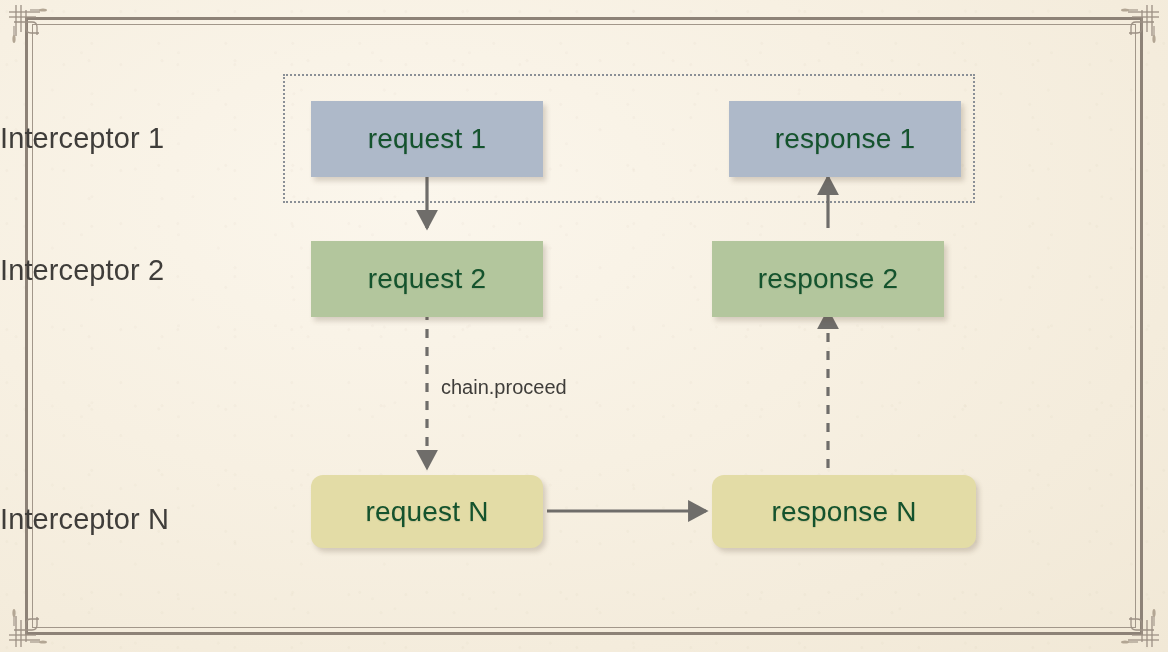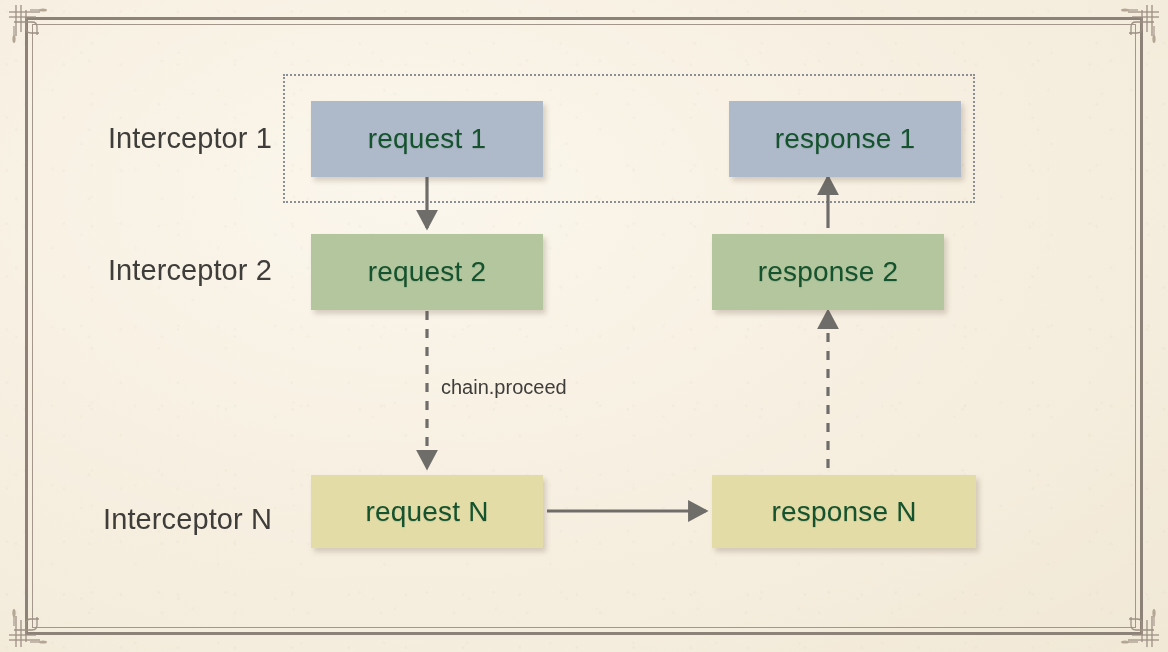--- a/index.html
+++ b/index.html
@@ -46,34 +46,33 @@
   
   .canvas{position:absolute;inset:0;}
   svg.wires{position:absolute;left:0;top:0;width:1168px;height:652px;overflow:visible;}
 
   .row-label{
     position:absolute;
     color:#3f3d3a;
     font-size:29px;
     letter-spacing:.1px;
     white-space:nowrap;
-    text-align:right;
   }
   .node{
     position:absolute;
     display:flex;align-items:center;justify-content:center;
     color:#14532d;
     font-size:28px;
     letter-spacing:.2px;
     box-shadow:3px 4px 5px rgba(90,75,55,.22);
     text-shadow:0 1px 1px rgba(60,60,60,.14);
   }
   .n-blue{background:#aeb9c9;}
-  .n-green{background:#b3c69d;}
-  .n-khaki{background:#e3dca6;}
+  .n-green{background:#b3c69d;margin-top:7px;}
+  .n-khaki{background:#e3dca6;border-radius:12px;}
 
   .edge-label{
     position:absolute;
     color:#3f3d3a;
     font-size:20px;
     white-space:nowrap;
   }
   .group-box{
     position:absolute;
     border:2.5px dotted #8a8f96;

